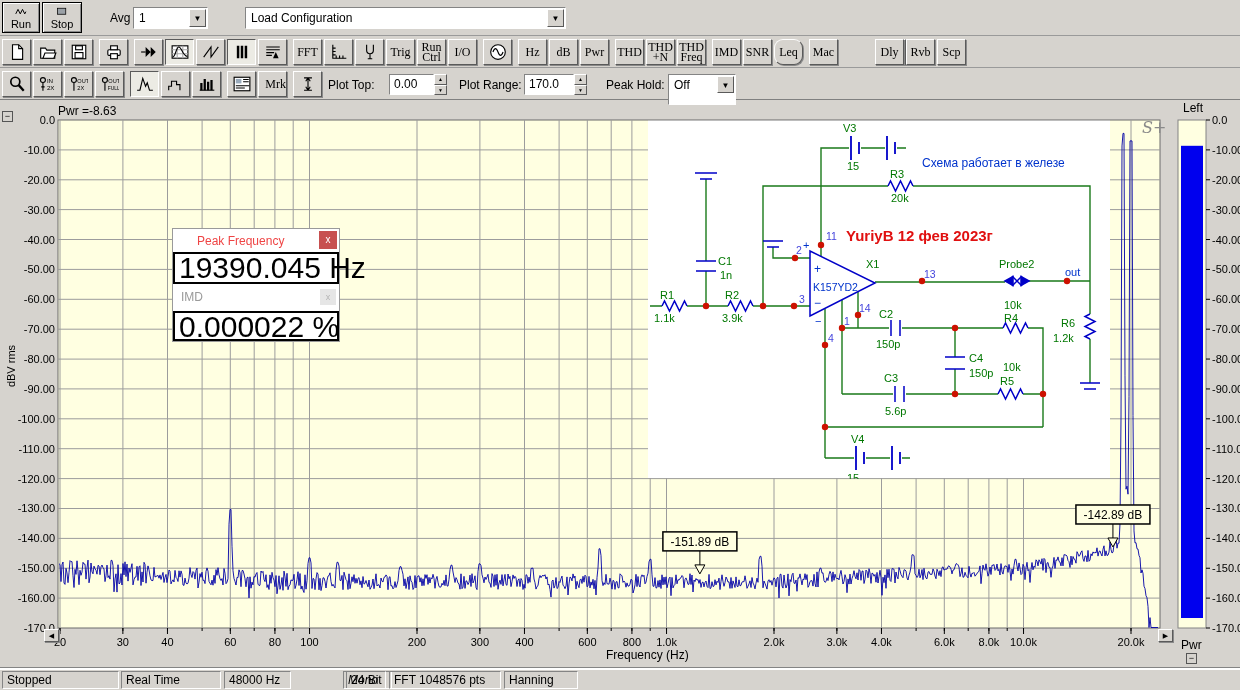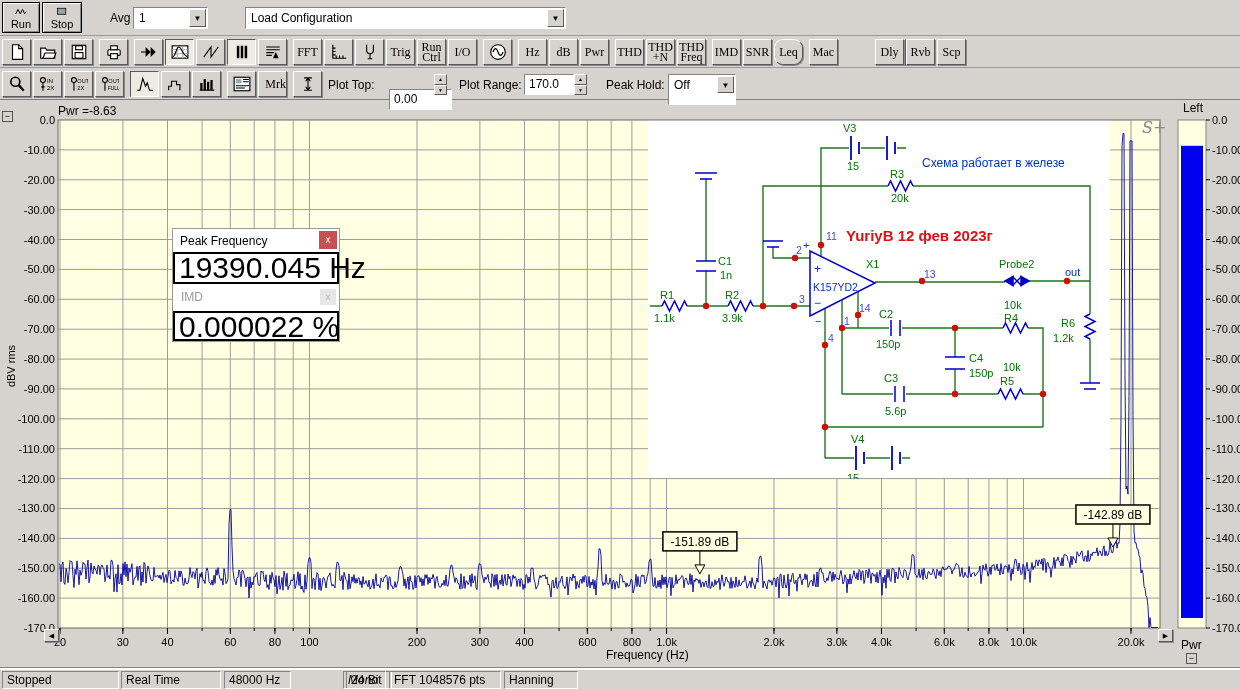--- a/index.html
+++ b/index.html
@@ -37,21 +37,21 @@
   .minibox{position:absolute;width:11px;height:11px;background:#D6D3CE;border:1px solid #555;
        font-size:9px;line-height:9px;text-align:center;cursor:pointer}
   .scrollarrow{position:absolute;width:15px;height:13px;background:#D6D3CE;border:1px solid;
        border-color:#fff #5a5a5a #5a5a5a #fff;box-shadow:1px 1px 0 #8a8a8a;font-size:7px;line-height:11px;
        text-align:center;cursor:pointer}
   #circuit{position:absolute;left:648px;top:120px;width:462px;height:358px;background:#fff;
        border-top:1px solid #bcbcbc}
   #circuit svg text{font-family:"Liberation Sans",sans-serif}
   #peak-panel{position:absolute;left:172px;top:228px;width:168px;background:#fff;border:1px solid #9a9a9a}
   .pp-head{height:23px;position:relative}
-  .pp-title{position:absolute;left:7px;top:5px;font-size:12px;color:#000000}
+  .pp-title{position:absolute;left:24px;top:5px;font-size:12px;color:#ef4444}
   .pp-close{position:absolute;cursor:pointer;text-align:center}
   .pp-close.red{right:2px;top:2px;width:18px;height:18px;background:#C75050;color:#fff;font-size:10px;line-height:18px}
   .pp-close.gray{right:3px;top:5px;width:16px;height:16px;background:#e6e6e6;color:#b5b5b5;font-size:9px;line-height:16px}
   .pp-val{border:2px solid #000;height:32px;font-size:30px;line-height:28px;padding-left:4px;background:#fff;white-space:nowrap}
   .pp-head2{height:27px;position:relative}
   .pp-sub{position:absolute;left:8px;top:6px;font-size:12px;color:#9a9a9a}
   #status{position:absolute;left:0;top:668px;width:100%;height:22px;background:#D6D3CE;
        box-shadow:inset 0 2px 0 #fff, 0 -1px 0 #848484}
   .sbox{position:absolute;top:3px;height:18px;border:1px solid;border-color:#848484 #fff #fff #848484;
        font-size:12px;line-height:16px;padding-left:4px;overflow:hidden;white-space:nowrap}
@@ -212,21 +212,21 @@
       <div class="btn" style="left: 906px;">
         <span class="lbl">Rvb</span>
       </div>
       <div class="btn" style="left: 937px;">
         <span class="lbl">Scp</span>
       </div>
     </div>
 
   <div id="tb3" class="row">
     <span class="lab" style="left:328px;top:9px">Plot Top:</span>
-    <div class="inp" style="left:389px;top:20px;width:63px">
+    <div class="inp" style="left:389px;top:5px;width:45px">
       <span>0.00</span></div>
     <div class="spin" style="left:434px;top:5px">
       <span>▲</span>
       <span>▼</span>
       </div>
     <span class="lab" style="left:459px;top:9px">Plot Range:</span>
     <div class="inp" style="left:524px;top:5px;width:50px">
       <span>170.0</span></div>
     <div class="spin" style="left:574px;top:5px">
       <span>▲</span>

